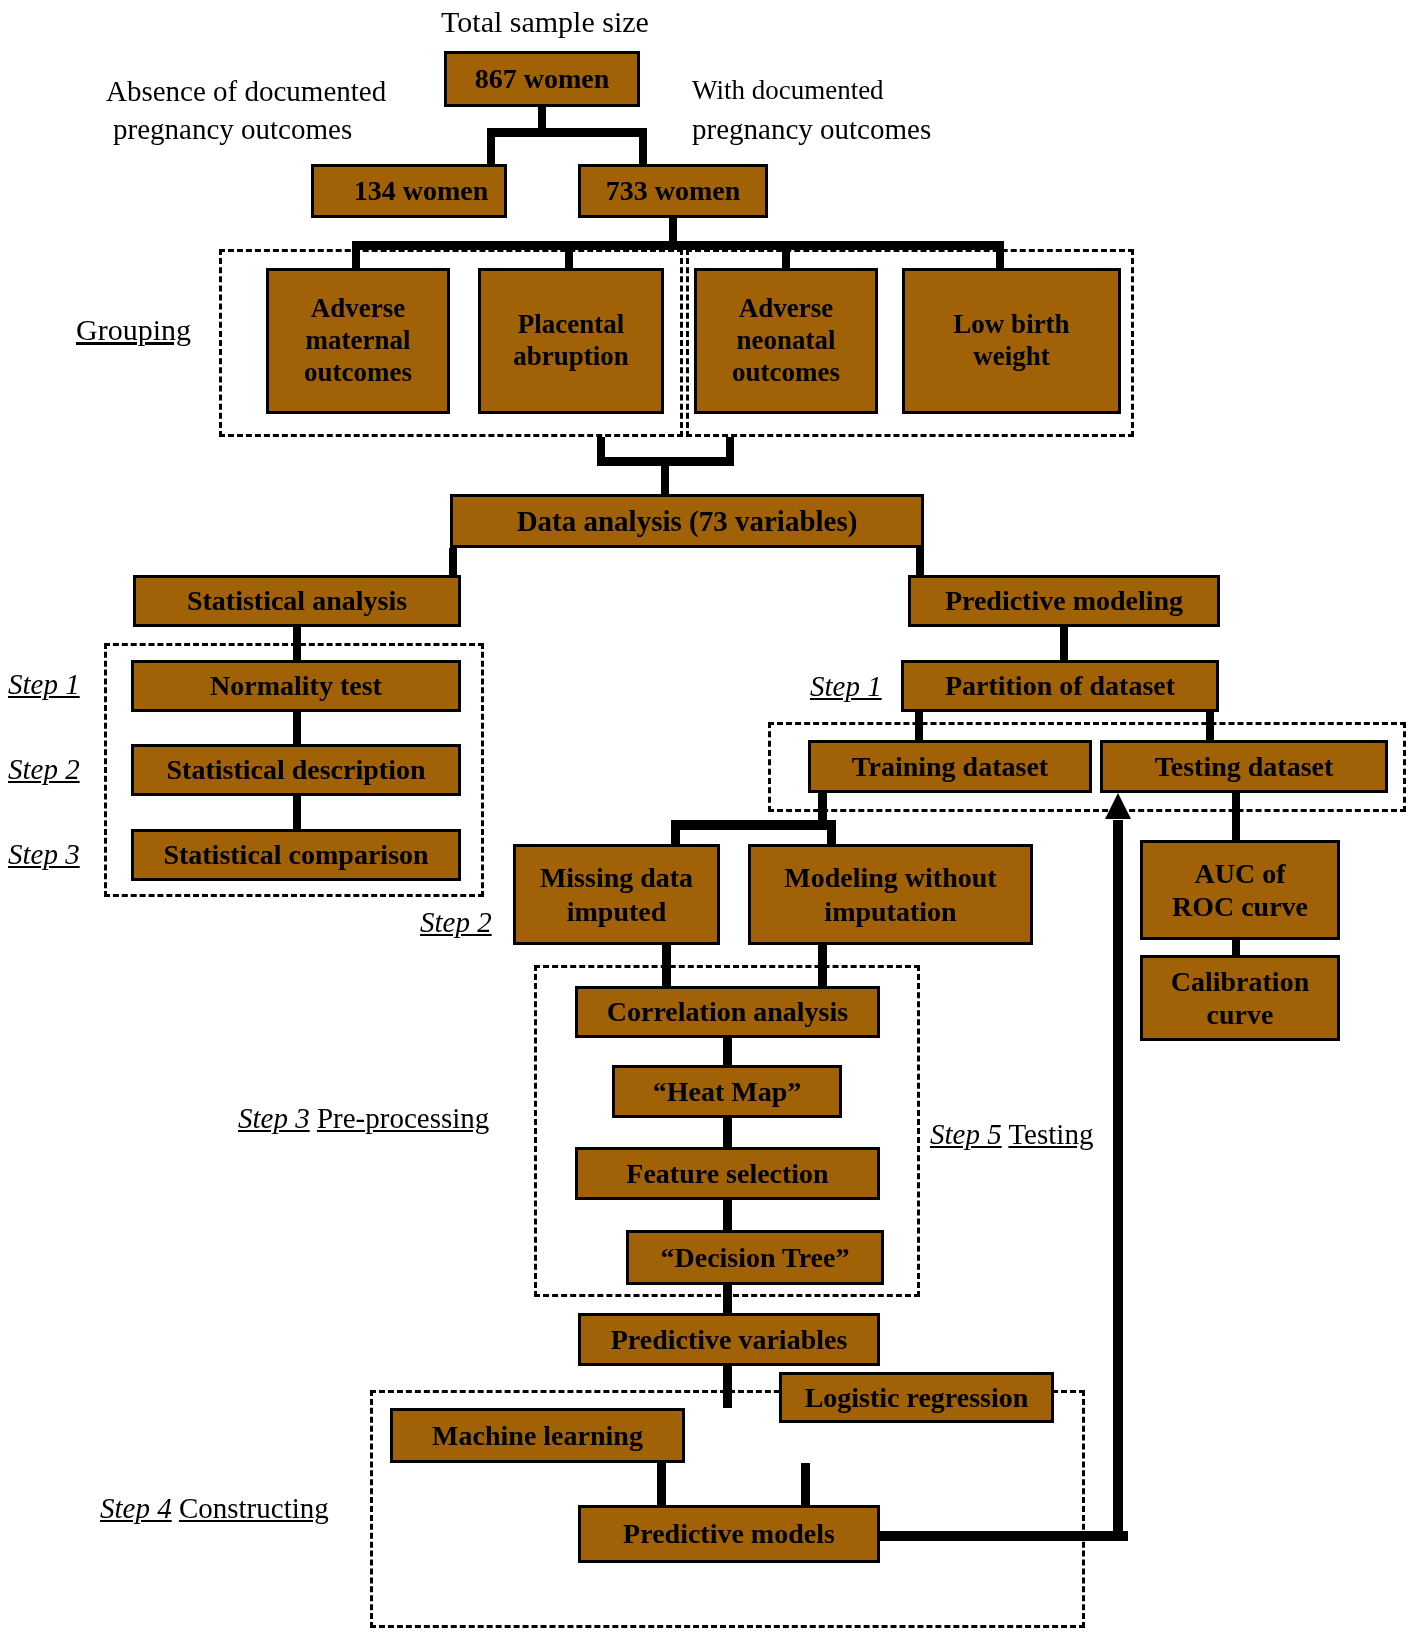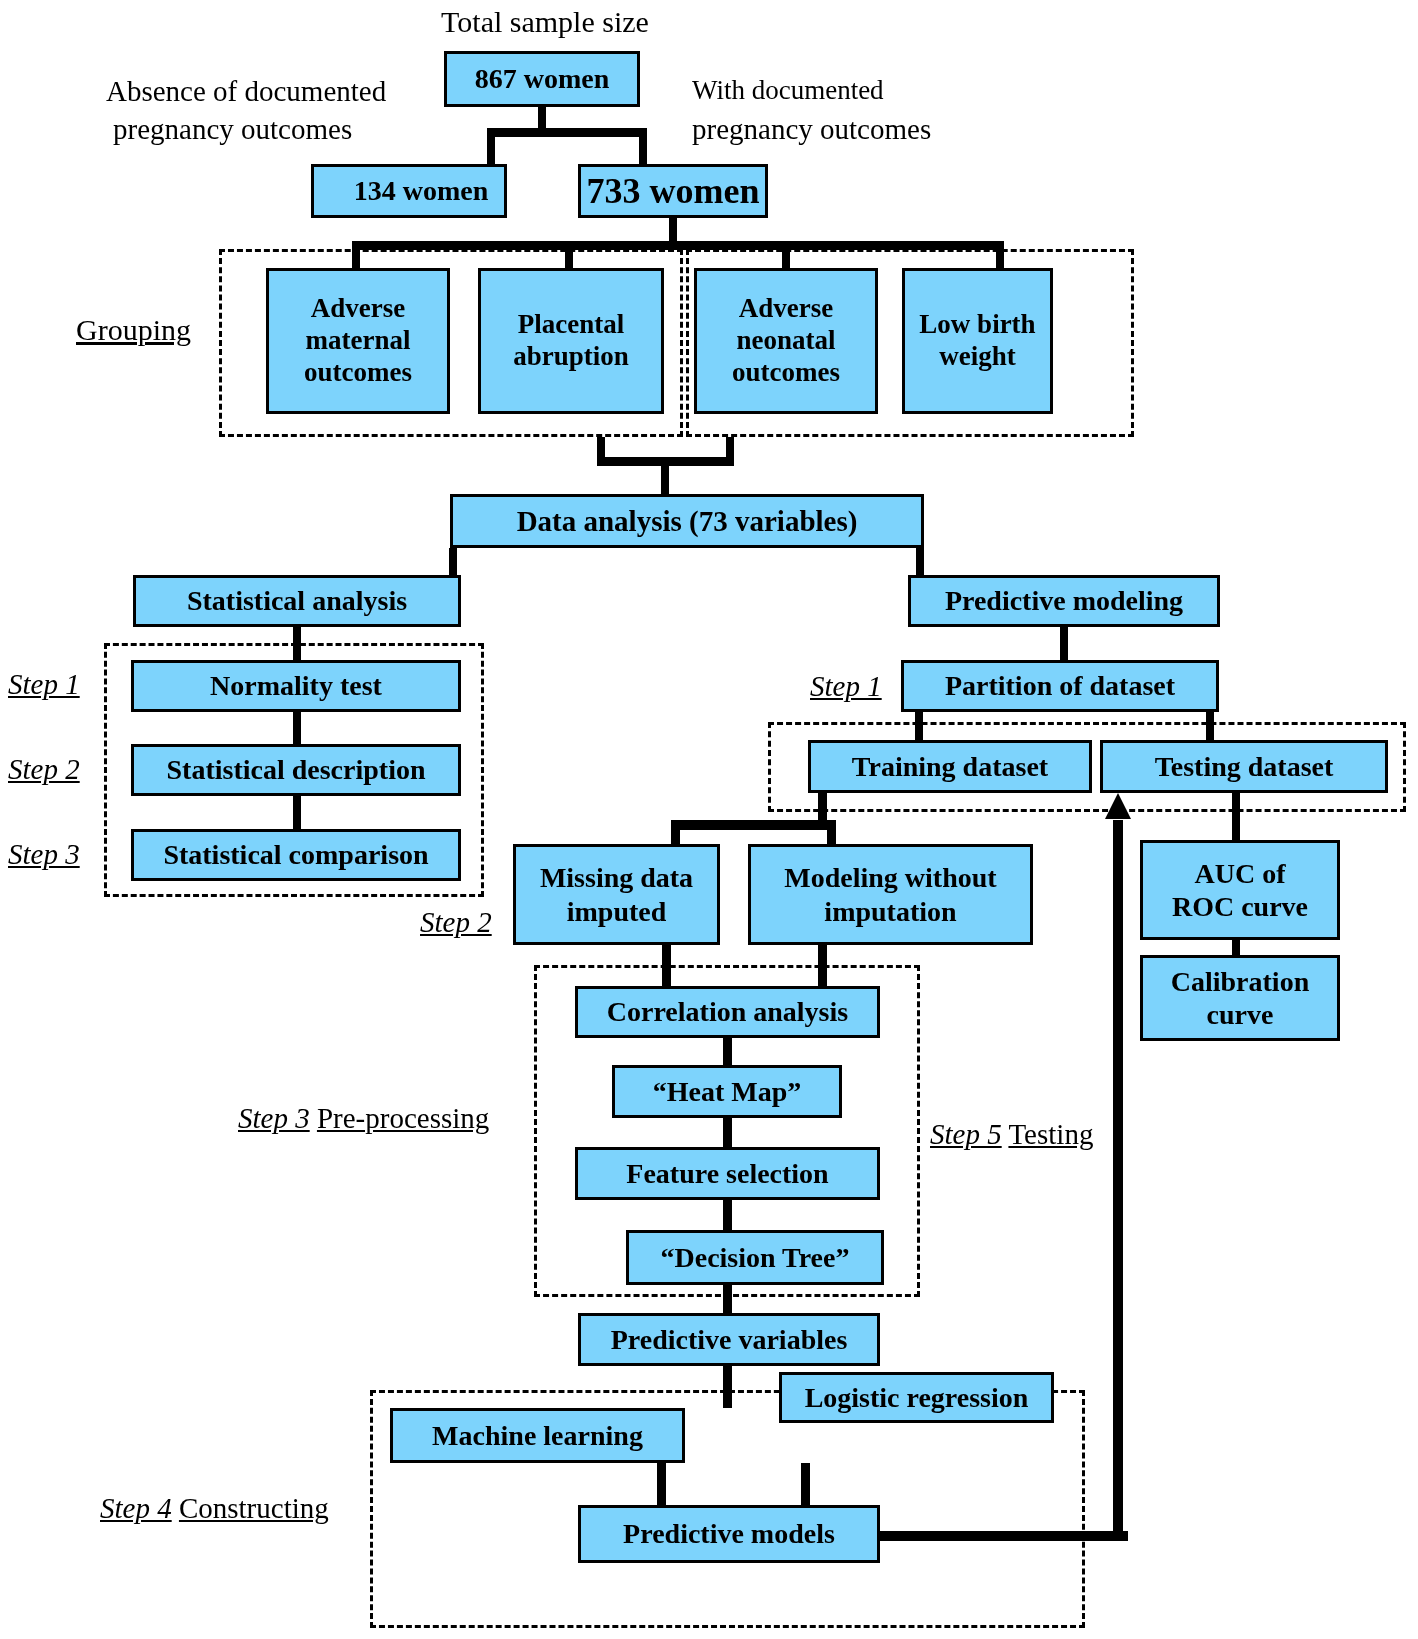--- a/index.html
+++ b/index.html
@@ -13,21 +13,21 @@
     height: 1639px;
     background: #ffffff;
     font-family: "Liberation Serif", "DejaVu Serif", serif;
     color: #000000;
     overflow: hidden;
   }
   
   .node {
     position: absolute;
     border: 3px solid #000;
-    background: #7dd3fc;
+    background: #a16207;
     display: flex;
     align-items: center;
     justify-content: center;
     text-align: center;
     font-weight: bold;
     line-height: 1.18;
     z-index: 5;
     padding: 2px 4px;
   }
   
@@ -91,21 +91,21 @@
   <div class="caption" style="left:692px; top:112px; font-size:29px;">pregnancy outcomes</div>
 
   <div class="node" style="left:444px; top:51px; width:196px; height:56px; font-size:28px;">867 women</div>
 
   <div class="ln thick" style="left:538px; top:107px; width:8px; height:27px;"></div>
   <div class="ln thick" style="left:487px; top:128px; width:160px; height:9px;"></div>
   <div class="ln thick" style="left:487px; top:128px; width:8px; height:39px;"></div>
   <div class="ln thick" style="left:639px; top:128px; width:8px; height:39px;"></div>
 
   <div class="node" style="left:311px; top:164px; width:196px; height:54px; font-size:28px;padding-left:28px;">134 women</div>
-  <div class="node" style="left:578px; top:164px; width:190px; height:54px; font-size:36px;">733 women</div>
+  <div class="node" style="left:578px; top:164px; width:190px; height:54px; font-size:28px;">733 women</div>
 
   <div class="ln thick" style="left:669px; top:218px; width:8px; height:28px;"></div>
   <div class="ln thick" style="left:352px; top:241px; width:652px; height:9px;"></div>
   <div class="ln thick" style="left:352px; top:241px; width:8px; height:32px;"></div>
   <div class="ln thick" style="left:565px; top:241px; width:8px; height:32px;"></div>
   <div class="ln thick" style="left:782px; top:241px; width:8px; height:32px;"></div>
   <div class="ln thick" style="left:996px; top:241px; width:8px; height:32px;"></div>
 
   <div class="frame" style="left:219px; top:249px; width:464px; height:188px;"></div>
   <div class="frame" style="left:686px; top:249px; width:448px; height:188px;"></div>
@@ -128,21 +128,21 @@
   </div>
 
   <div class="node" style="left:694px; top:268px; width:184px; height:146px; font-size:27px;">
     <div>
       <div>Adverse</div>
       <div>neonatal</div>
       <div>outcomes</div>
     </div>
   </div>
 
-  <div class="node" style="left:902px; top:268px; width:151px; height:146px; font-size:27px;">
+  <div class="node" style="left:902px; top:268px; width:219px; height:146px; font-size:27px;">
     <div>
       <div>Low birth</div>
       <div>weight</div>
     </div>
   </div>
 
   <div class="ln thick" style="left:597px; top:437px; width:8px; height:27px;"></div>
   <div class="ln thick" style="left:726px; top:437px; width:8px; height:27px;"></div>
   <div class="ln thick" style="left:597px; top:457px; width:137px; height:9px;"></div>
   <div class="ln thick" style="left:661px; top:457px; width:8px; height:38px;"></div>

